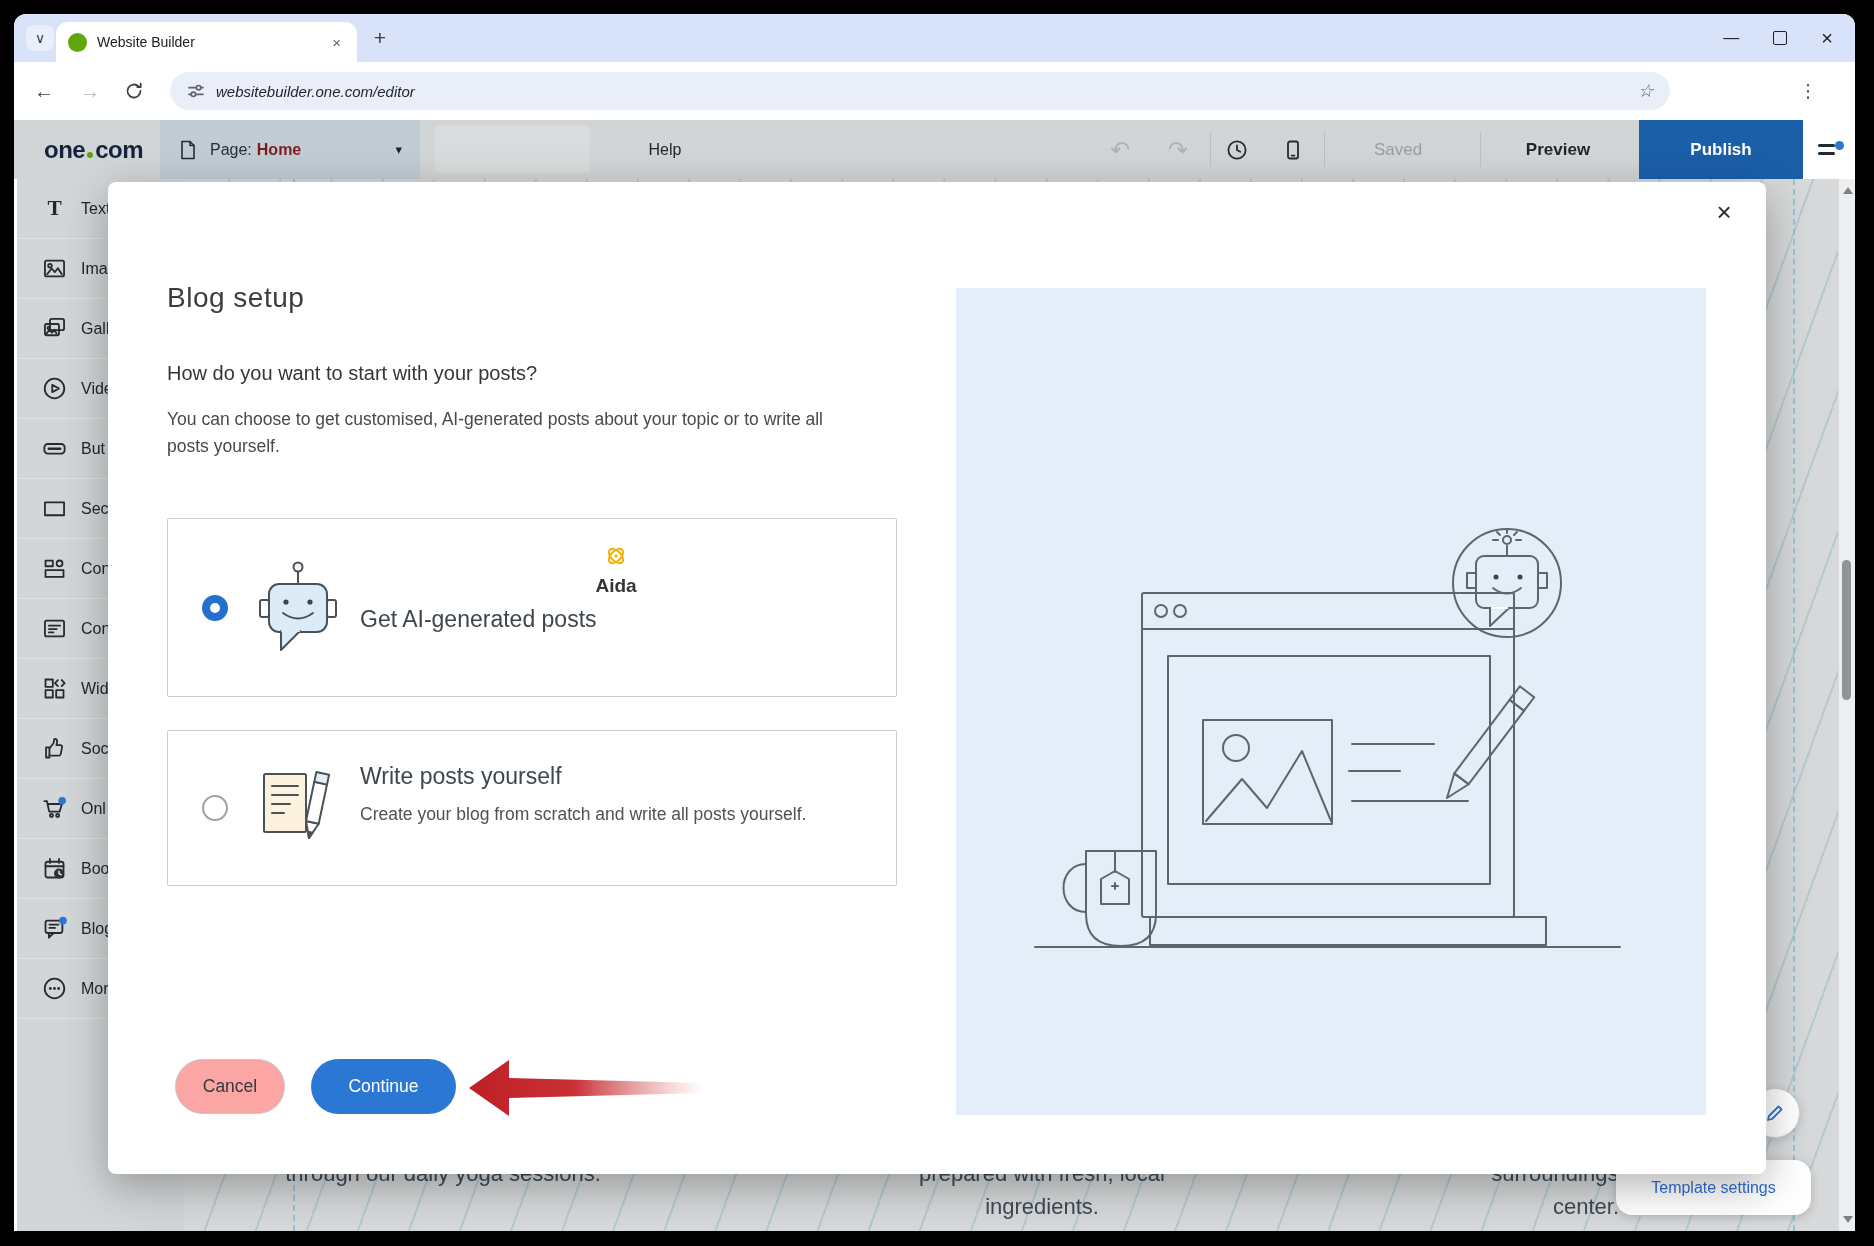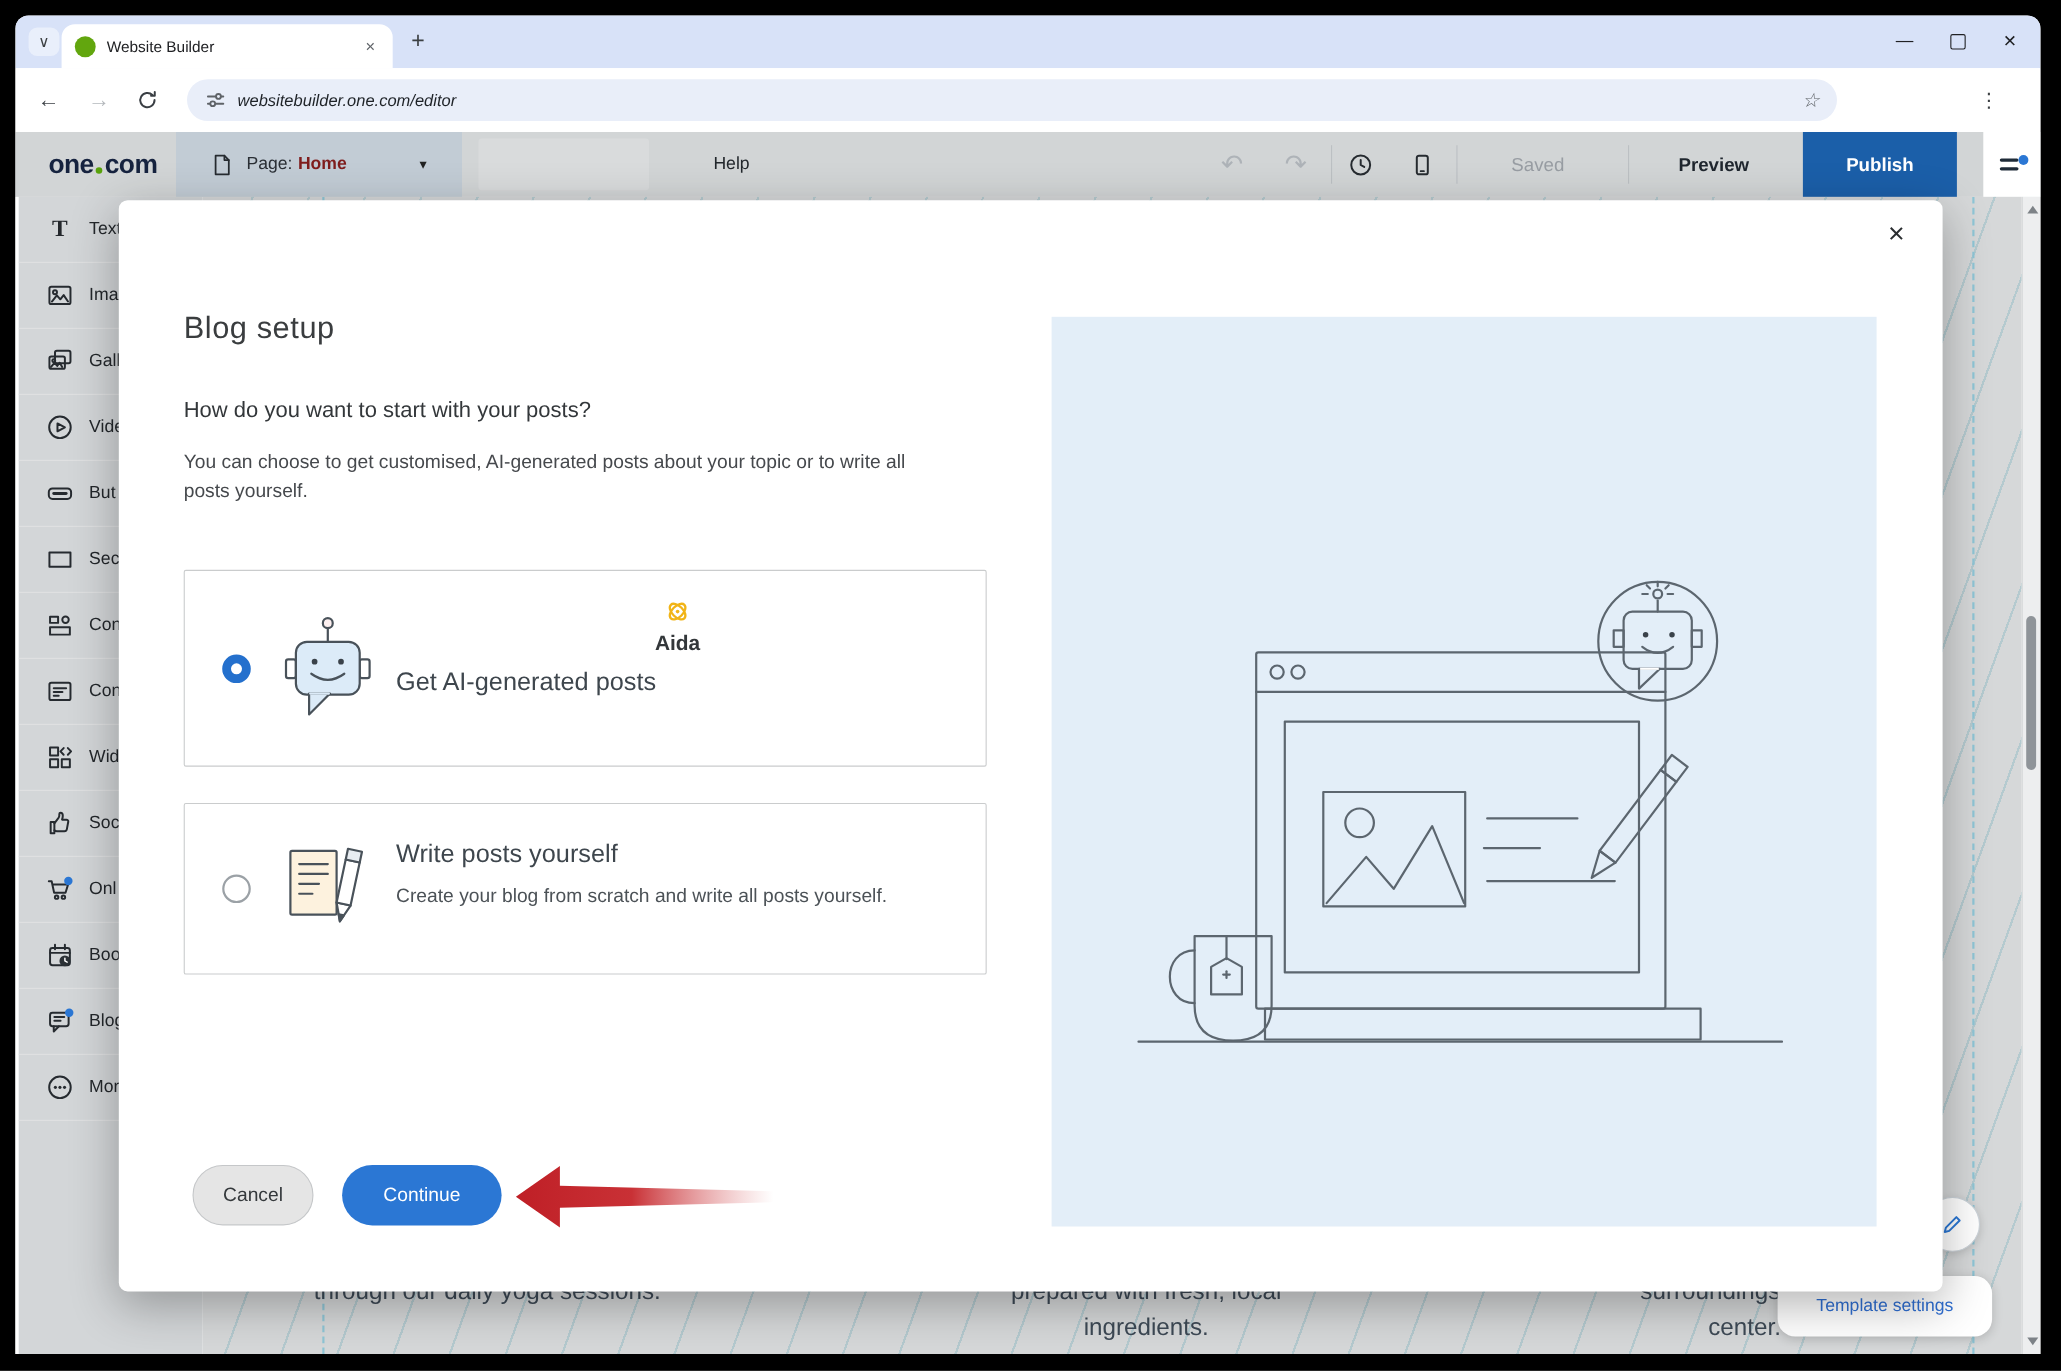--- a/index.html
+++ b/index.html
@@ -23,30 +23,30 @@
   .nav-ic{position:absolute;top:0;height:58px;display:flex;align-items:center;justify-content:center;font-size:20px;color:#3a3f44;width:36px;}
   .urlpill{position:absolute;left:156px;top:10px;width:1500px;height:38px;border-radius:19px;background:#e9eef9;display:flex;align-items:center;padding:0 16px;box-sizing:border-box;font-style:italic;}
   .url-text{font-size:15px;color:#1f2328;margin-left:10px;flex:1 1 auto;}
   .url-star{font-size:18px;color:#5f6368;}
   .dots{position:absolute;left:1779px;top:0;width:30px;height:58px;display:flex;align-items:center;justify-content:center;font-size:18px;color:#3c4043;}
 
   
   .edtoolbar{position:absolute;left:0;top:106px;width:1841px;height:59px;background:#d2d5d6;}
   .brand{position:absolute;left:30px;top:0;height:59px;display:flex;align-items:center;font-weight:bold;font-size:24px;color:#16233f;letter-spacing:-.5px;}
   .brand .dot{width:6px;height:6px;border-radius:50%;margin:10px 2px 0 2px;}
-  .page-dd{position:absolute;left:146px;top:0;width:260px;height:59px;background:#c2ccd5;display:flex;align-items:center;padding:0 32px;box-sizing:border-box;cursor:pointer;}
+  .page-dd{position:absolute;left:146px;top:0;width:260px;height:59px;background:#c2ccd5;display:flex;align-items:center;padding:0 18px;box-sizing:border-box;cursor:pointer;}
   .page-dd .lbl{font-size:16px;color:#2a2f35;margin-left:12px;}
   .page-dd .val{font-size:16px;color:#7f1d1d;font-weight:bold;margin-left:5px;}
   .page-dd .chev{margin-left:auto;font-size:13px;color:#222;}
   .ghostbox{position:absolute;left:421px;top:6px;width:155px;height:47px;background:#d9dbdc;border-radius:3px;}
   .tb-text{position:absolute;top:0;height:59px;display:flex;align-items:center;justify-content:center;font-size:16px;}
   .tb-sep{position:absolute;top:12px;width:1px;height:35px;background:#bcc0c3;}
   .tb-icbtn{position:absolute;top:0;height:59px;width:44px;display:flex;align-items:center;justify-content:center;}
   .disabled-glyph{font-size:24px;color:#aeb3b8;}
-  .publish{position:absolute;left:1625px;top:0;width:140px;height:59px;color:#fff;font-size:17px;font-weight:bold;display:flex;align-items:center;justify-content:center;cursor:pointer;}
+  .publish{position:absolute;left:1625px;top:0;width:164px;height:59px;color:#fff;font-size:17px;font-weight:bold;display:flex;align-items:center;justify-content:center;cursor:pointer;}
   .menuzone{position:absolute;left:1789px;top:0;width:52px;height:59px;background:#fff;display:flex;align-items:center;justify-content:center;cursor:pointer;}
   .burger{position:relative;width:22px;height:14px;}
   .burger .b1,.burger .b2{position:absolute;left:0;width:17px;height:3px;background:#1e2b38;border-radius:2px;}
   .burger .b1{top:1px;} .burger .b2{top:9px;}
   .burger .ndot{position:absolute;left:17px;top:-2px;width:9px;height:9px;border-radius:50%;}
 
   
   .edbody{position:absolute;left:0;top:165px;width:1841px;height:1052px;}
 
   .sidebar{position:absolute;left:0;top:0;width:170px;height:1052px;background:#d3d6d8;border-left:3px solid #fff;box-sizing:border-box;}
@@ -81,21 +81,21 @@
   .opt-radio.selected{border:8px solid #2470cd;}
   .opt-icon{position:absolute;left:84px;top:50%;transform:translateY(-50%);}
   .opt-text{position:absolute;left:192px;top:0;right:24px;}
   .aida-row{display:flex;align-items:center;gap:8px;margin-top:26px;flex-direction:column;}
   .aida-name{font-size:19px;font-weight:bold;color:#33373a;}
   .opt-title{font-size:23px;color:#3e464d;margin-top:9px;}
   .c2 .opt-title{margin-top:32px;}
   .opt-body{font-size:17.5px;line-height:31px;color:#4c5257;margin-top:9px;max-width:520px;}
   .c2 .opt-body{max-width:470px;}
   .btn{position:absolute;top:877px;height:55px;border-radius:28px;display:flex;align-items:center;justify-content:center;font-size:17.5px;box-sizing:border-box;cursor:pointer;}
-  .btn-cancel{left:67px;width:110px;background:#e5e5e5;border:1px solid #c5c7c9;color:#35393c;}
+  .btn-cancel{left:67px;width:110px;background:#fca5a5;border:1px solid #c5c7c9;color:#35393c;}
   .btn-continue{left:203px;width:145px;color:#fff;border:none;}
   .arrow-annot{position:absolute;left:357px;top:874px;pointer-events:none;}
 
   .illus{position:absolute;left:848px;top:106px;width:750px;height:827px;background:#e3eef8;}
   .illus svg{position:absolute;left:64px;top:232px;}
   .ln{stroke:#5c666f;stroke-width:2;fill:none;stroke-linecap:round;stroke-linejoin:round;}
 </style>
 </head>
 <body>
 

